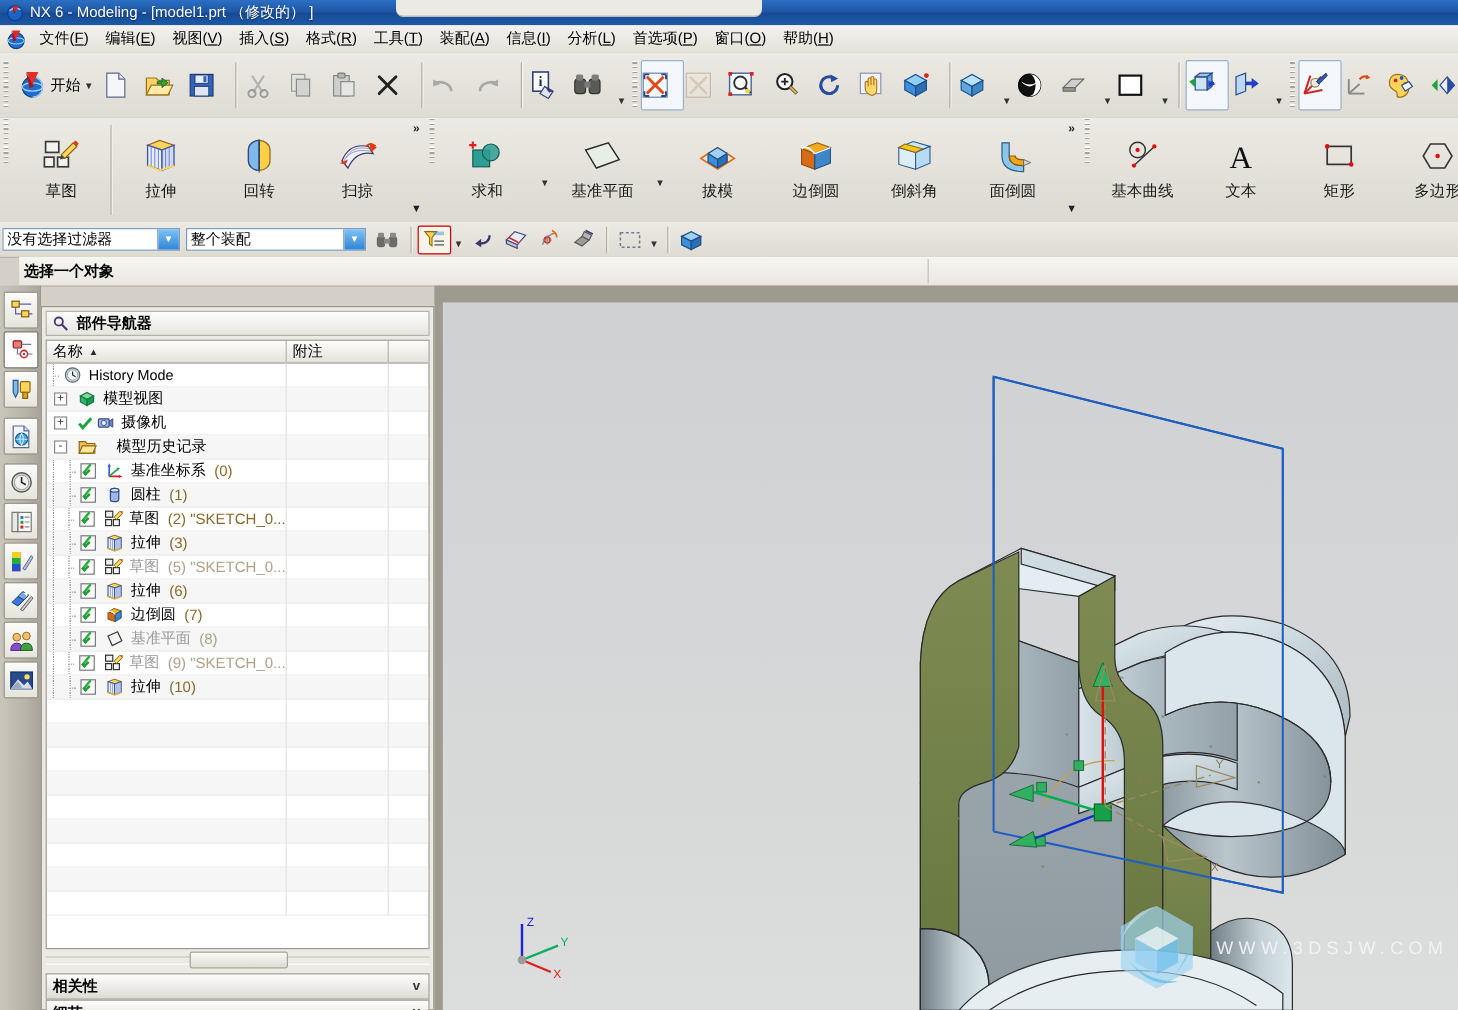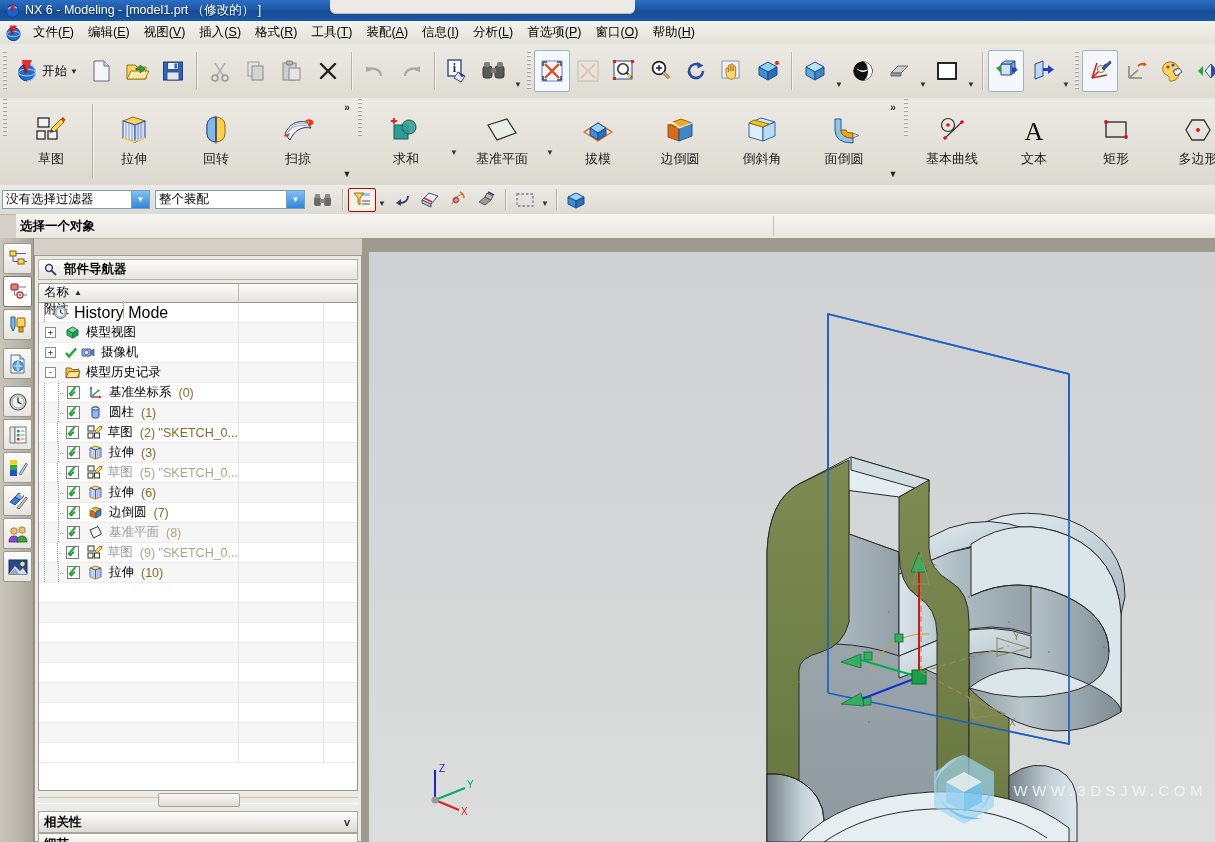--- a/index.html
+++ b/index.html
@@ -51,21 +51,21 @@
     border-bottom:1px solid #b9b5aa;
     display:flex;align-items:center;
   }
   .grip{
     width:4px;height:40px;margin:0 3px;flex:0 0 auto;
     background-image:repeating-linear-gradient(to bottom,#ffffff 0 1px,#9a968b 1px 2px,transparent 2px 4px);
     opacity:.85;
   }
   .tsep{width:1px;height:38px;background:#b5b1a6;margin:0 5px;box-shadow:1px 0 0 #f4f2ec;flex:0 0 auto;}
   .tbtn{
-    width:34px;height:40px;display:flex;align-items:center;justify-content:center;
+    width:34px;height:40px;display:flex;align-items:center;
     flex:0 0 auto;border:1px solid transparent;border-radius:2px;position:relative;
   }
   .tbtn.framed{background:#f4f7fb;border:1px solid #9ab2cd;}
   .caretbtn{width:12px;height:40px;display:flex;align-items:flex-end;justify-content:center;
     padding-bottom:4px;flex:0 0 auto;font-size:8px;color:#333;}
 
   
   .tbrow2{
     position:absolute;left:0;top:98px;width:1215px;height:87px;
     background:linear-gradient(#eceae4,#dcd9d0);
@@ -147,21 +147,21 @@
   .navhdr .t{font-size:12.5px;font-weight:bold;}
   .treewrap{
     position:absolute;left:3px;top:27px;width:320px;height:740px;
   }
   .treebox{
     position:absolute;left:0;top:0;width:320px;height:508px;
     border:1px solid #9c988d;background:#fff;box-sizing:border-box;overflow:hidden;
   }
   .thead{
     display:flex;height:19px;background:linear-gradient(#fdfdfd,#e4e2db);
-    border-bottom:1px solid #9c988d;box-sizing:border-box;flex-direction:column;
+    border-bottom:1px solid #9c988d;box-sizing:border-box;
   }
   .thcell{
     display:flex;align-items:center;gap:5px;padding-left:5px;font-size:12.5px;
     border-right:1px solid #b9b5aa;box-sizing:border-box;
   }
   .trow{
     display:flex;height:20px;box-sizing:border-box;border-bottom:1px solid #ececec;
     align-items:center;
   }
   .trow:nth-child(even){background:#f6f6f6;}
@@ -909,21 +909,21 @@
             <div class="trow">
               <div class="tc-name">
                 <span class="dots elbow"></span>
                 <span style="display: inline-flex; flex: 0 0 auto;">
                   <svg width="15" height="15" viewBox="0 0 15 15" style="flex: 0 0 auto;">
                     <circle cx="7.5" cy="7.5" r="6" fill="#cfd6dd" stroke="#5a6a78" stroke-width="1"></circle>
                     <circle cx="7.5" cy="7.5" r="4.3" fill="#f4f7fa" stroke="#8a9aa8" stroke-width=".7"></circle>
                     <path d="M7.5 4.5 L7.5 7.5 L10 9" stroke="#223" stroke-width="1" fill="none"></path>
                   </svg>
                 </span>
-                <span class="tlabel" style="margin-left: 3px; font-size: 16px;">History Mode</span>
+                <span class="tlabel" style="margin-left: 3px; font-size: 12px;">History Mode</span>
               </div>
               <div class="tc-note"></div>
               <div class="tc-x"></div>
             </div>
             <div class="trow">
               <div class="tc-name">
                 <span style="width: 3px; display: inline-block;"></span>
                 <span class="expander">+</span>
                 <span style="width: 3px; display: inline-block;"></span>
                 <span style="display: inline-flex; flex: 0 0 auto;">
@@ -964,21 +964,21 @@
               <div class="tc-name">
                 <span style="width: 3px; display: inline-block;"></span>
                 <span class="expander">-</span>
                 <span style="width: 3px; display: inline-block;"></span>
                 <span style="display: inline-flex; flex: 0 0 auto;">
                   <svg width="15" height="15" viewBox="0 0 15 15" style="flex: 0 0 auto;">
                     <path d="M1 3 h5 l1.4 1.6 h6.6 v8 h-13 z" fill="#f0c04a" stroke="#8a6a18" stroke-width="1"></path>
                     <path d="M1 12.6 l2.6 -6 h11.4 l-2.6 6 z" fill="#ffe49a" stroke="#8a6a18" stroke-width="1"></path>
                   </svg>
                 </span>
-                <span class="tlabel" style="margin-left: 3px;">模型历史记录</span>
+                <span class="tlabel" style="margin-left: 14px;">模型历史记录</span>
               </div>
               <div class="tc-note"></div>
               <div class="tc-x"></div>
             </div>
             <div class="trow">
               <div class="tc-name">
                 <span class="dots"></span>
                 <span class="dots elbow"></span>
                 <span class="chk on"></span>
                 <span style="width: 2px; display: inline-block;"></span>

